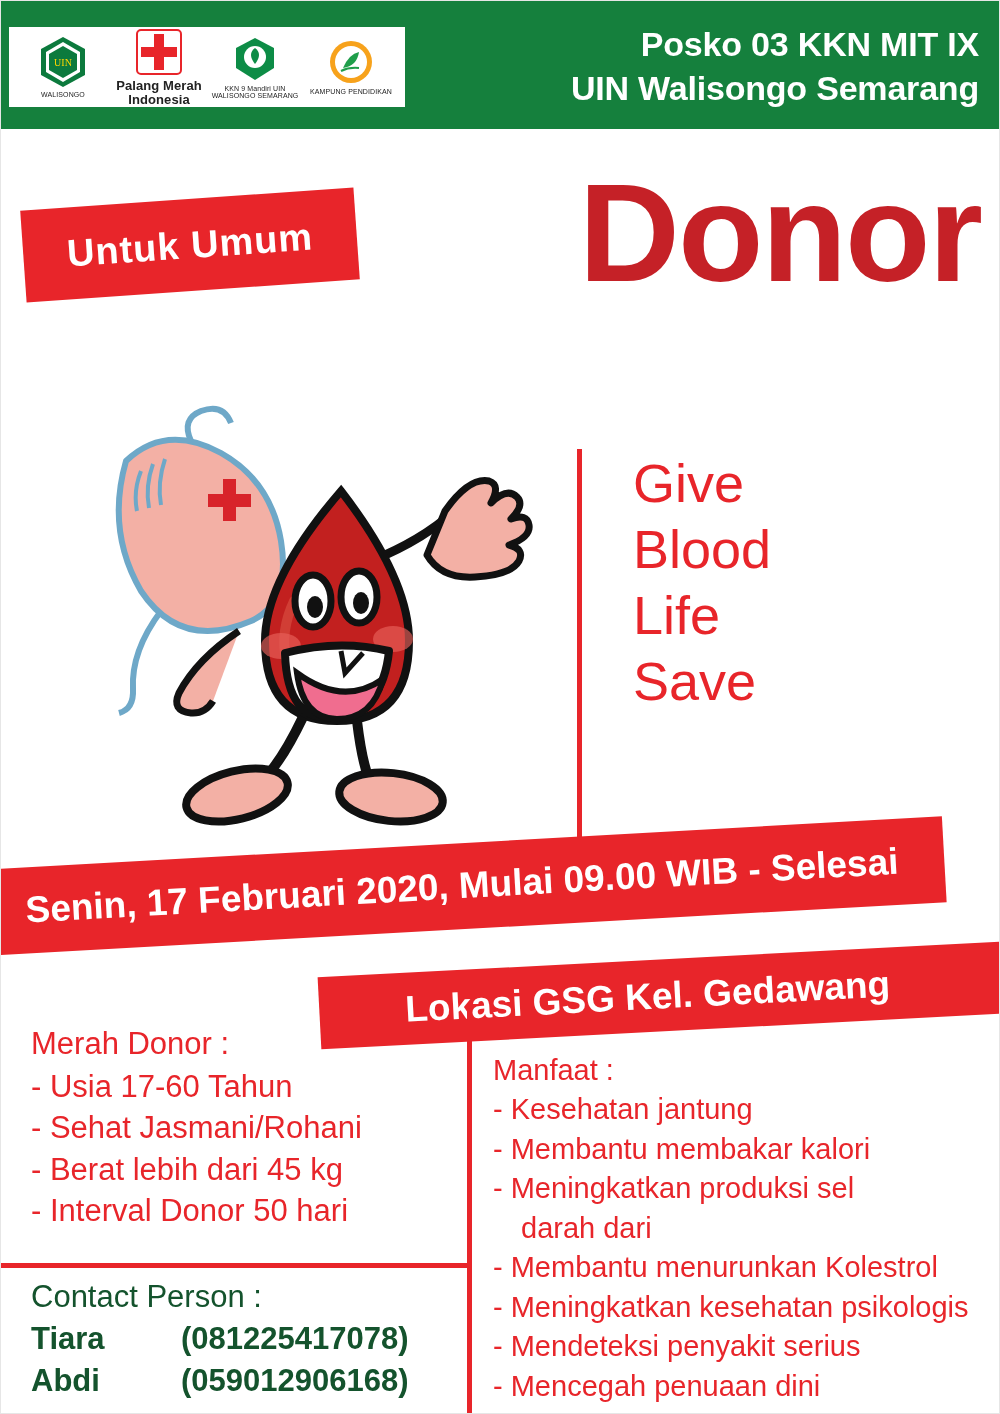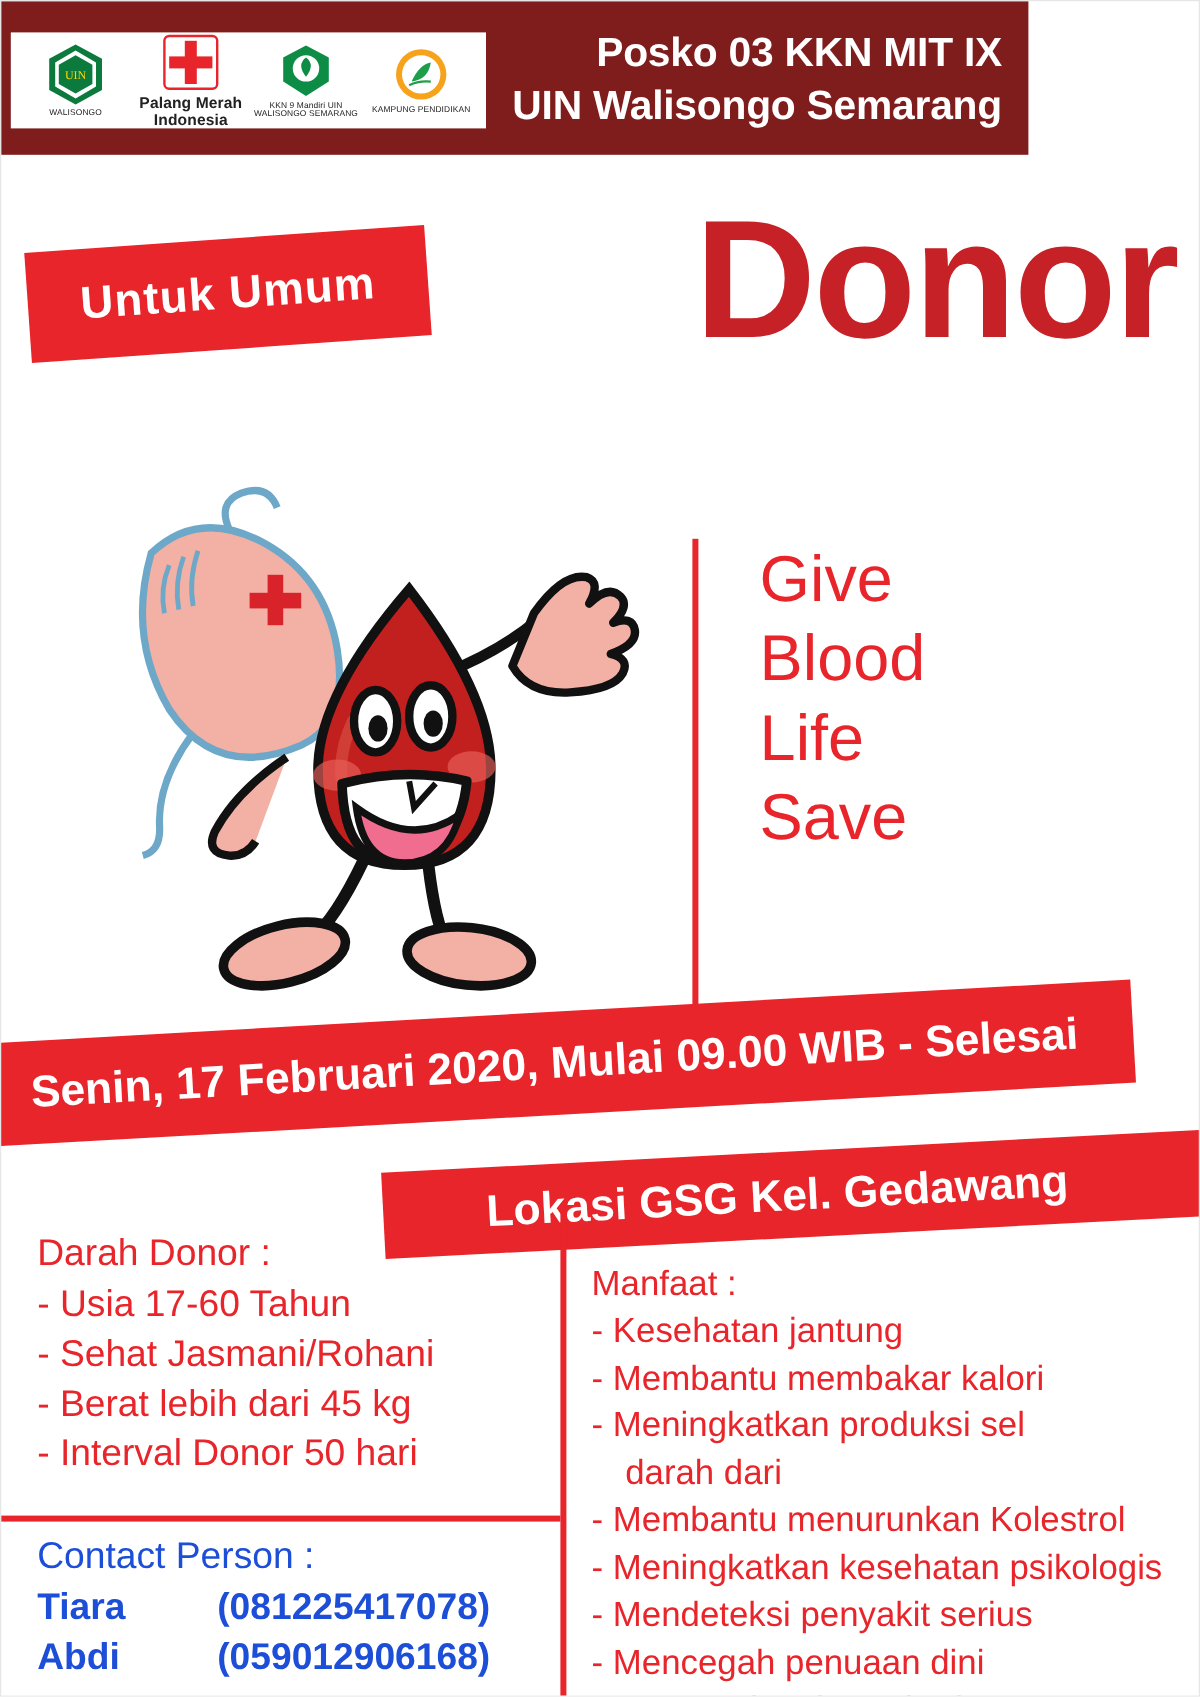--- a/index.html
+++ b/index.html
@@ -17,24 +17,23 @@
     background: #ffffff;
     overflow: hidden;
     border: 1px solid #e6e6e6;
     box-sizing: border-box;
   }
 
   
   .header {
     position: absolute;
     left: 0; top: 0;
-    width: 836px;
+    width: 1000px;
     height: 128px;
-    background: #7f1d1d;
-    padding-left: 20px;
+    background: #15803d;
   }
   .logo-strip {
     position: absolute;
     left: 8px; top: 26px;
     width: 396px;
     height: 80px;
     background: #ffffff;
     display: flex;
     align-items: center;
     justify-content: space-around;
@@ -182,21 +181,21 @@
   }
   .col-left .heading { margin-bottom: 2px; }
   .col-left ul { margin: 0; padding: 0; list-style: none; }
   .col-left li { white-space: nowrap; }
 
   .contact {
     position: absolute;
     left: 30px;
     top: 1275px;
     width: 440px;
-    color: #1d4ed8;
+    color: #14532d;
     font-size: 31px;
     line-height: 1.35;
   }
   .contact-row { display: flex; font-weight: bold; }
   .contact-row .nm { width: 150px; }
 
   .divider-v2 {
     position: absolute;
     left: 466px;
     top: 1010px;
@@ -359,21 +358,21 @@
   </div>
 
   <div class="loc-banner">
     <span>Lokasi GSG Kel. Gedawang</span>
   </div>
 
   <div class="divider-v2"></div>
   <div class="divider-h"></div>
 
   <div class="col-left">
-    <div class="heading">Darah Donor :</div>
+    <div class="heading">Merah Donor :</div>
     <ul>
       <li>- Usia 17-60 Tahun</li>
       <li>- Sehat Jasmani/Rohani</li>
       <li>- Berat lebih dari 45 kg</li>
       <li>- Interval Donor 50 hari</li>
     </ul>
   </div>
 
   <div class="contact">
     <div>Contact Person :</div>

